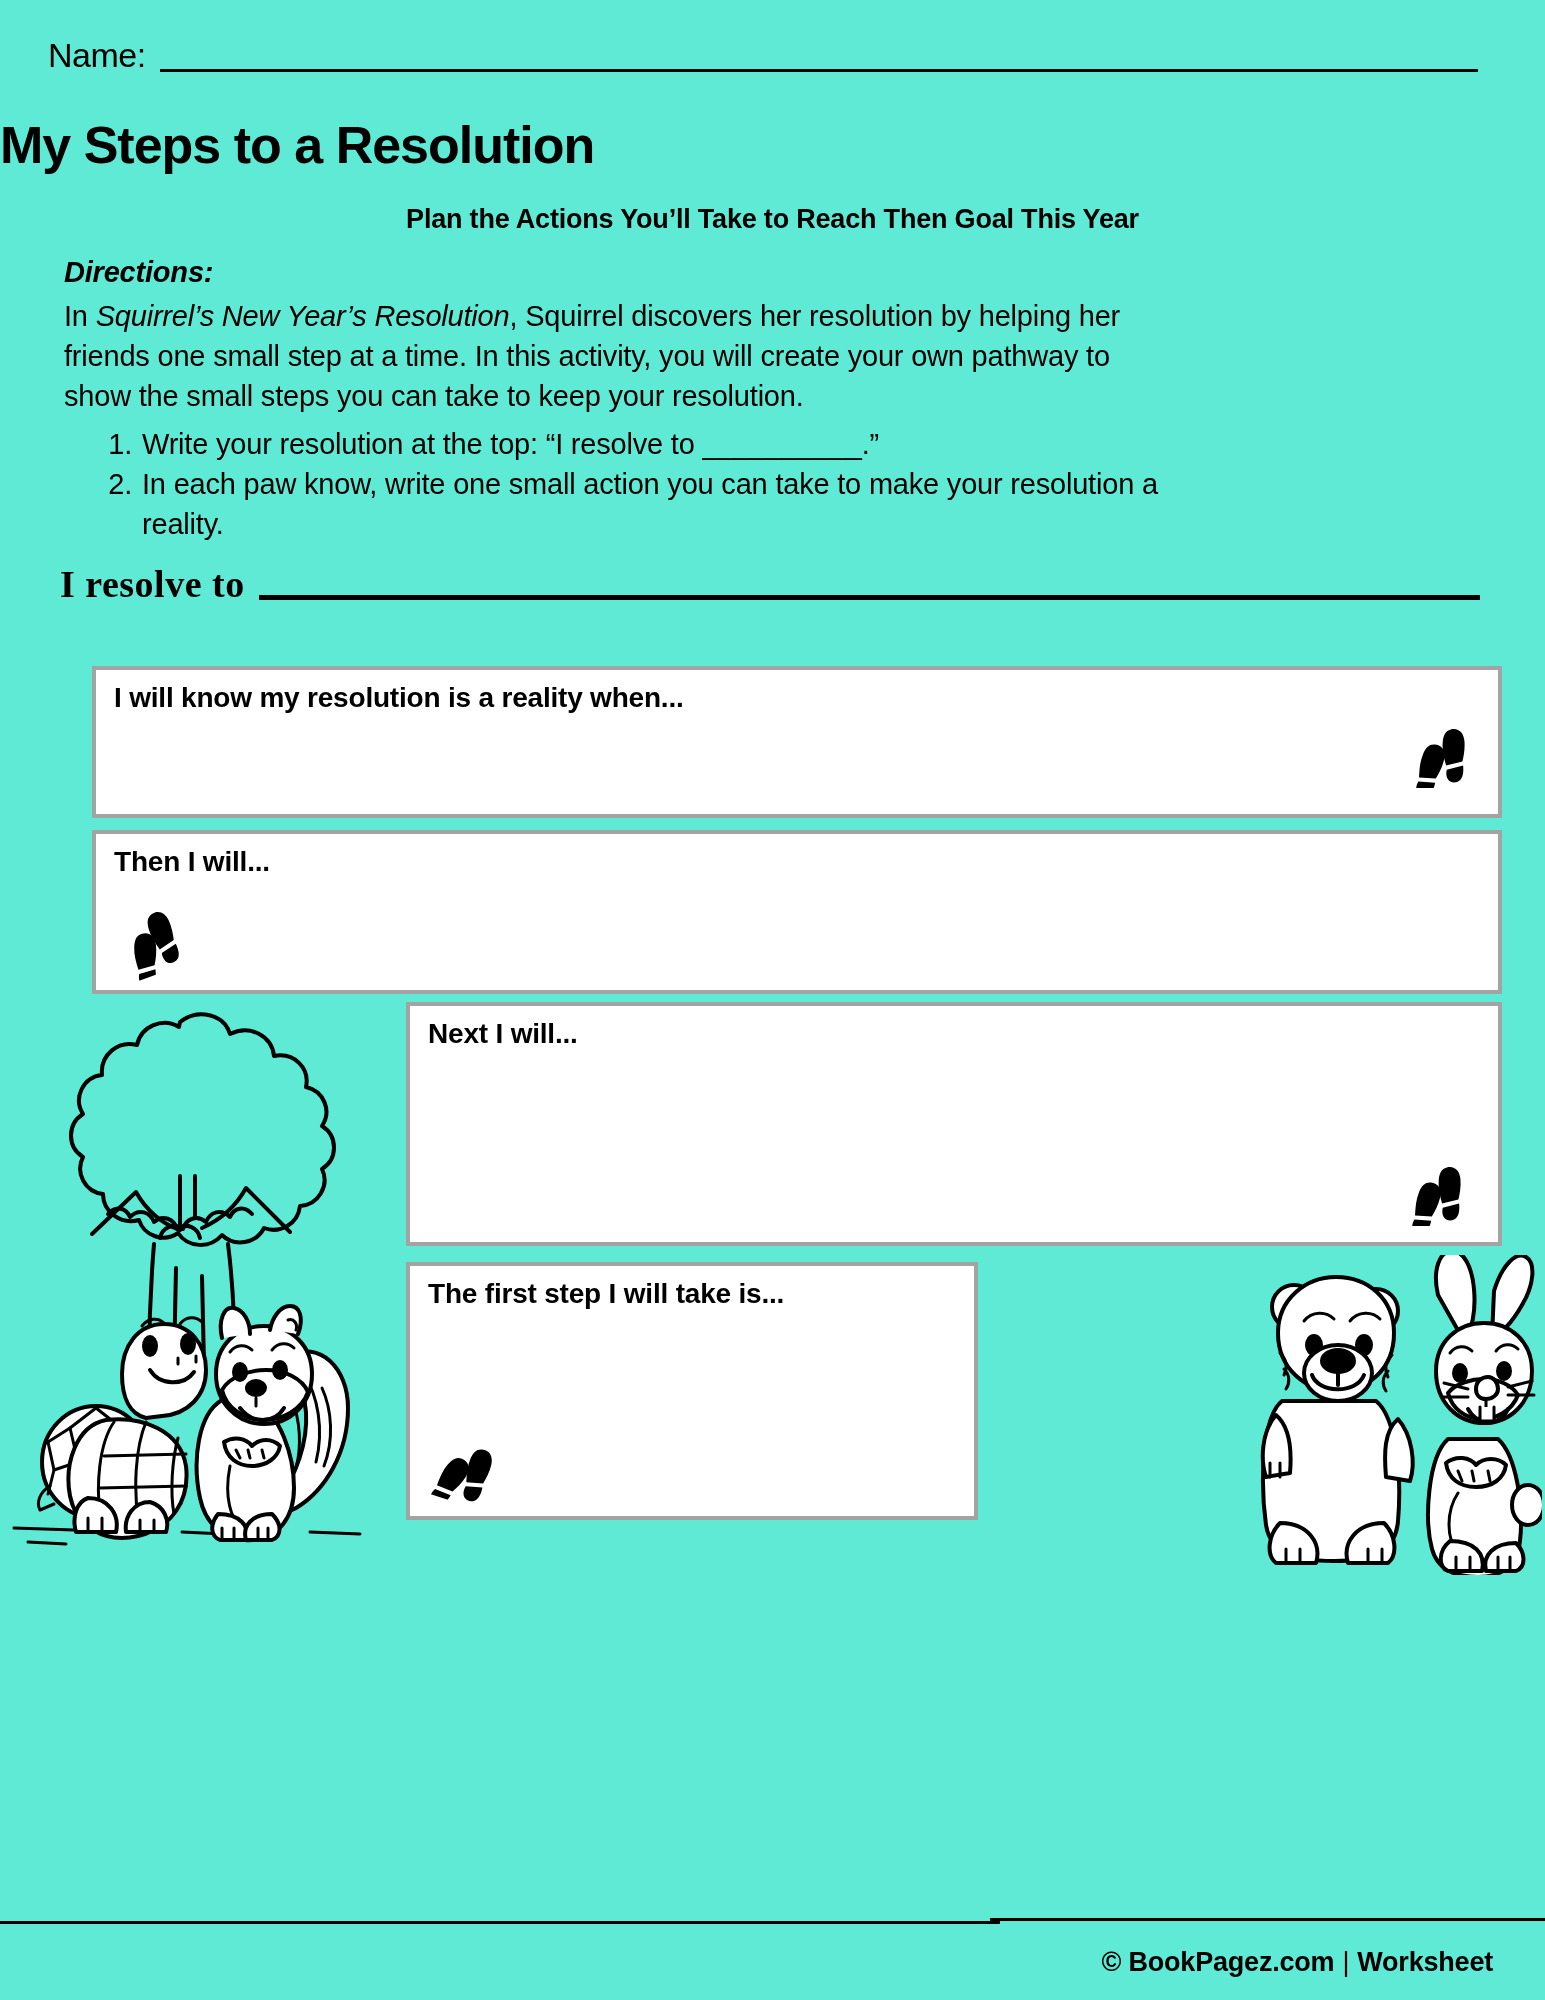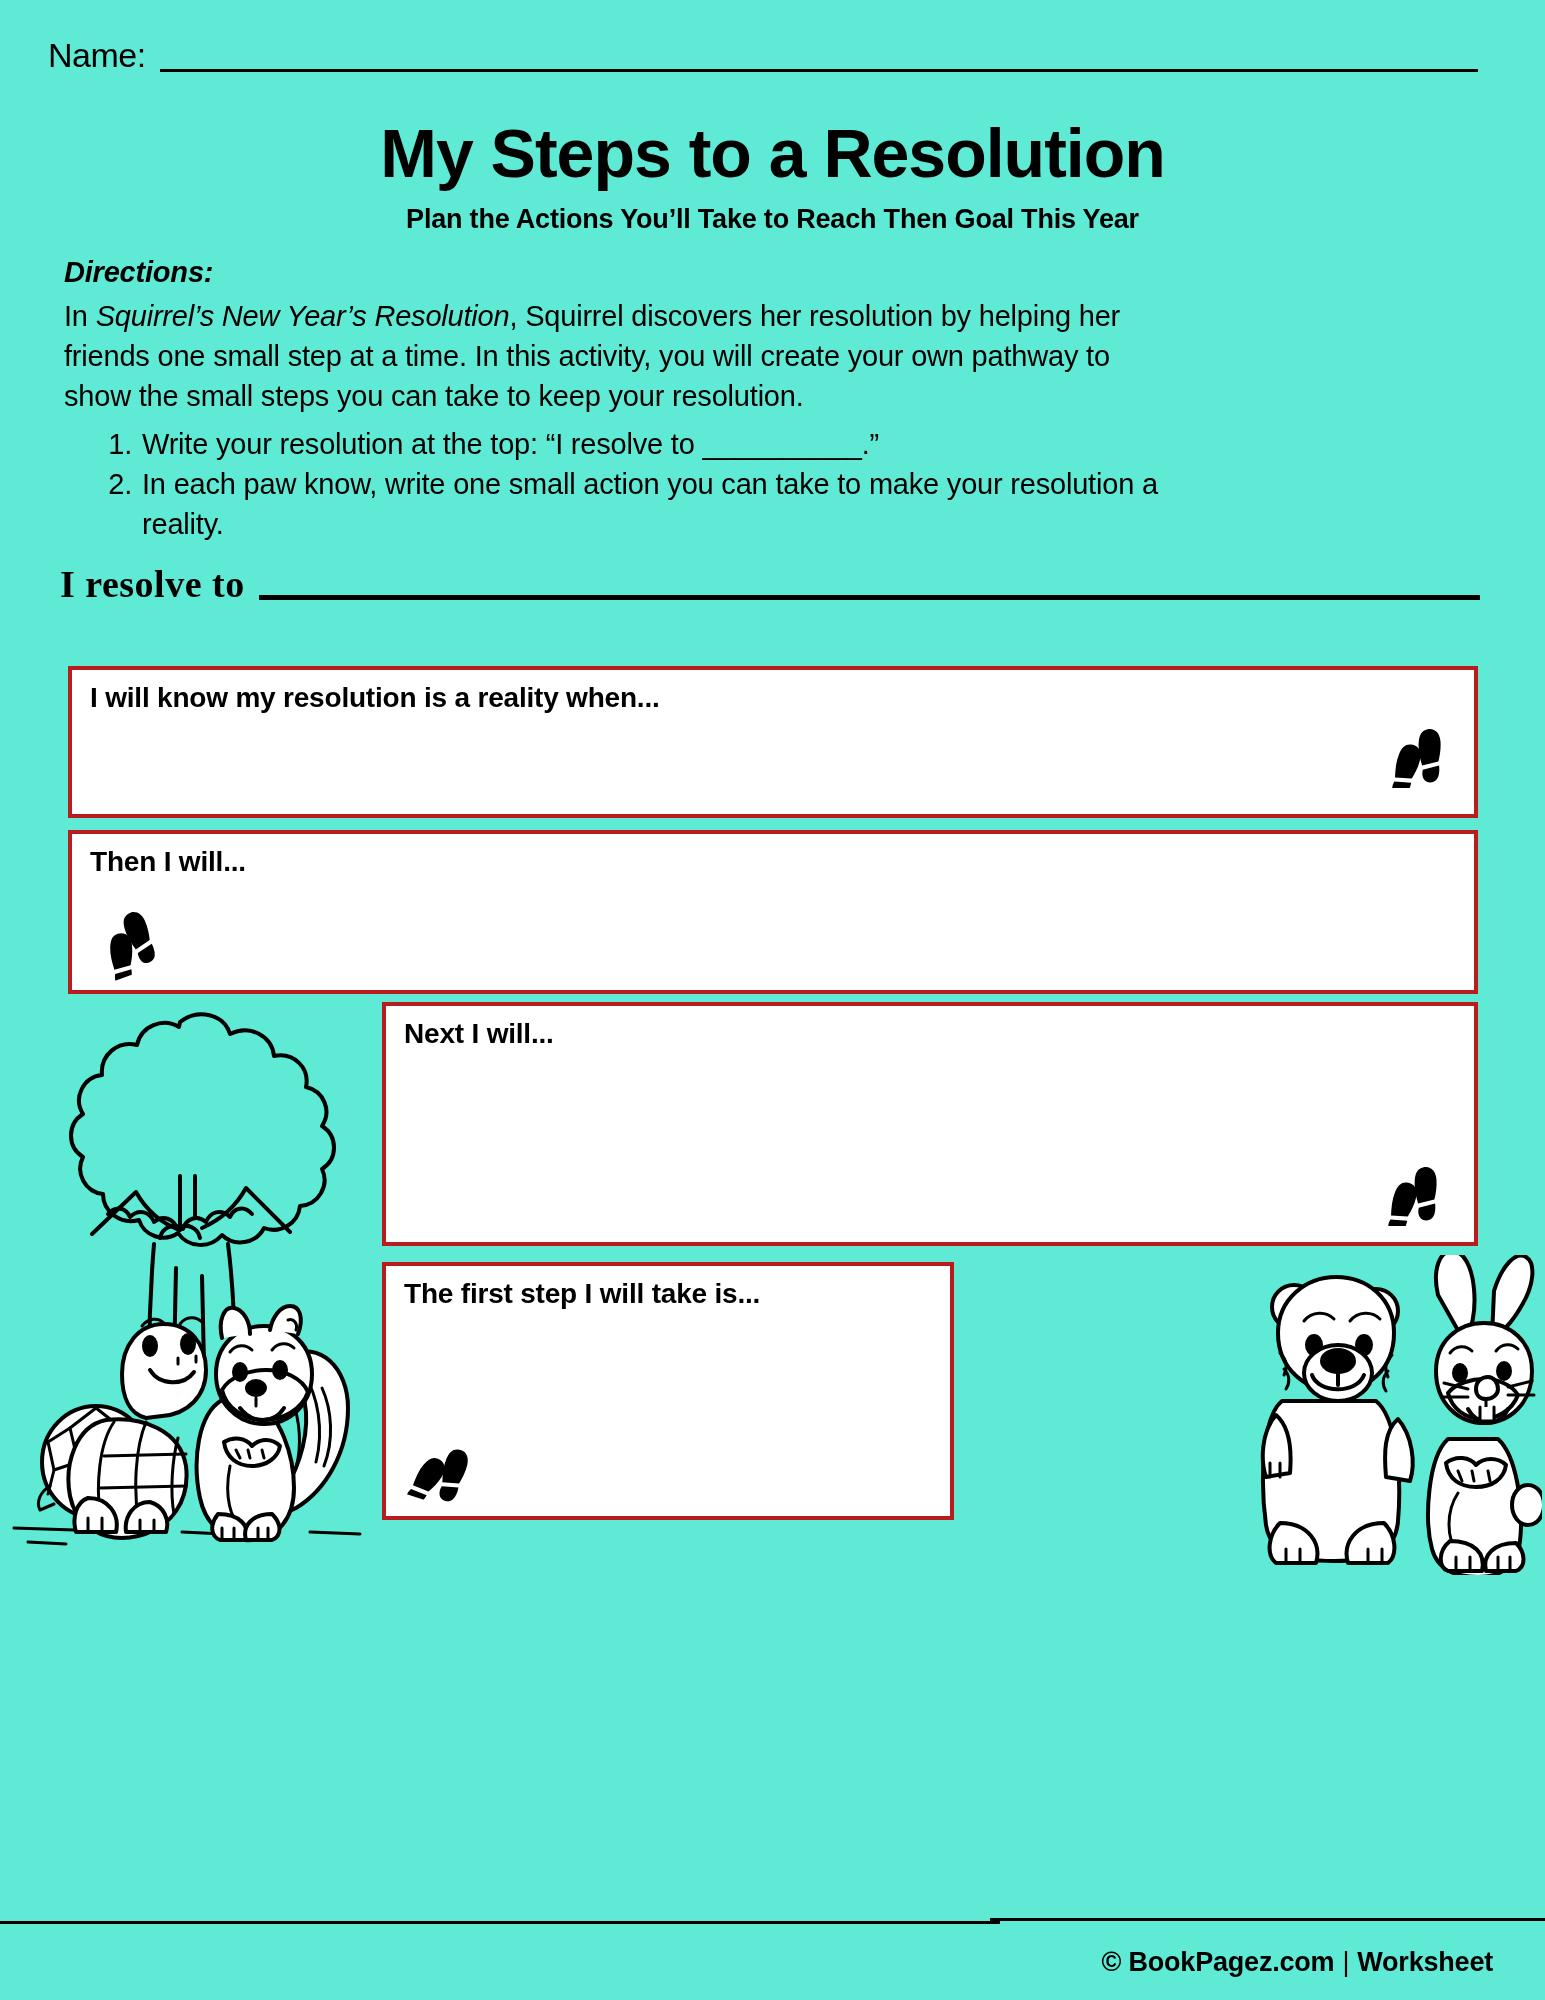--- a/index.html
+++ b/index.html
@@ -44,22 +44,22 @@
     margin-left: 14px;
     margin-bottom: 4px;
   }
 
   
   .title {
     position: absolute;
     left: 0;
     top: 118px;
     width: 1545px;
-    text-align: center;
-    font-size: 68px;
+    text-align: left;
+    font-size: 52px;
     font-weight: 700;
     letter-spacing: -1px;
     line-height: 1.05;
     white-space: nowrap;
   }
   .subtitle {
     position: absolute;
     left: 0;
     top: 203px;
     width: 1545px;
@@ -138,23 +138,24 @@
     flex: 1;
     border-bottom: 5px solid #000;
     margin-left: 14px;
     margin-bottom: 5px;
     height: 0;
   }
 
   
   .box {
     position: absolute;
-    border: 4px solid #b91c1c;
+    border: 4px solid #a3a3a3;
     background: #fff;
     box-sizing: border-box;
+    margin-left: 24px;
   }
   .box-label {
     position: absolute;
     left: 18px;
     top: 12px;
     font-size: 28px;
     font-weight: 700;
     letter-spacing: -0.2px;
     white-space: nowrap;
   }

